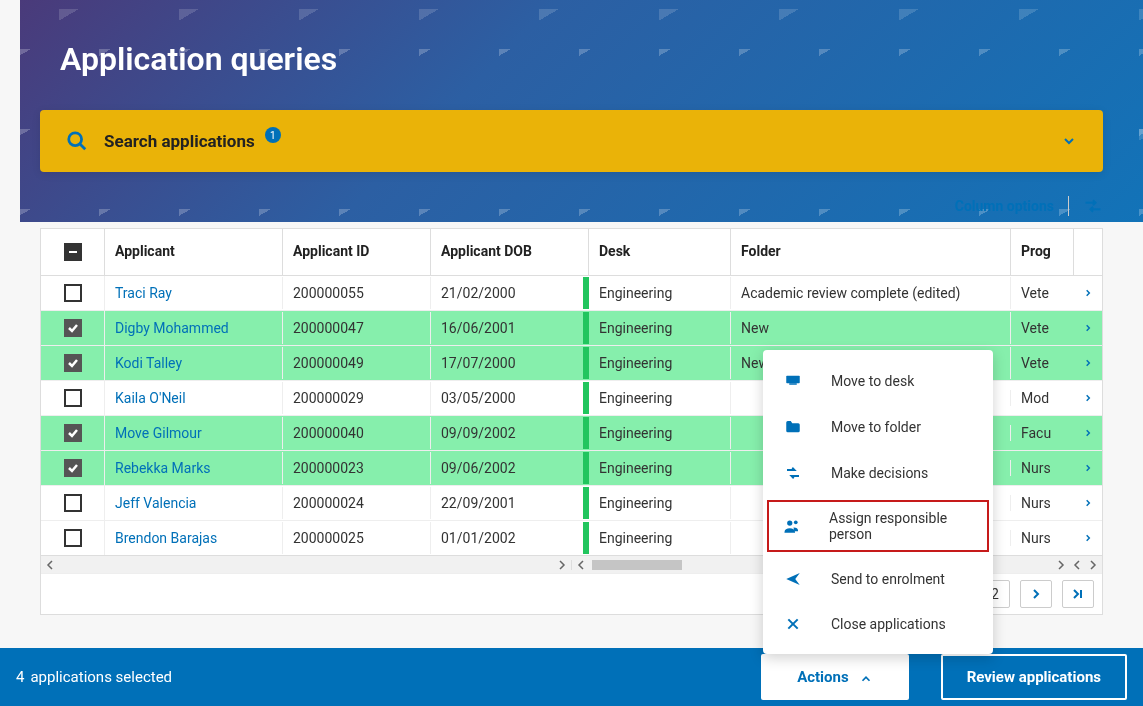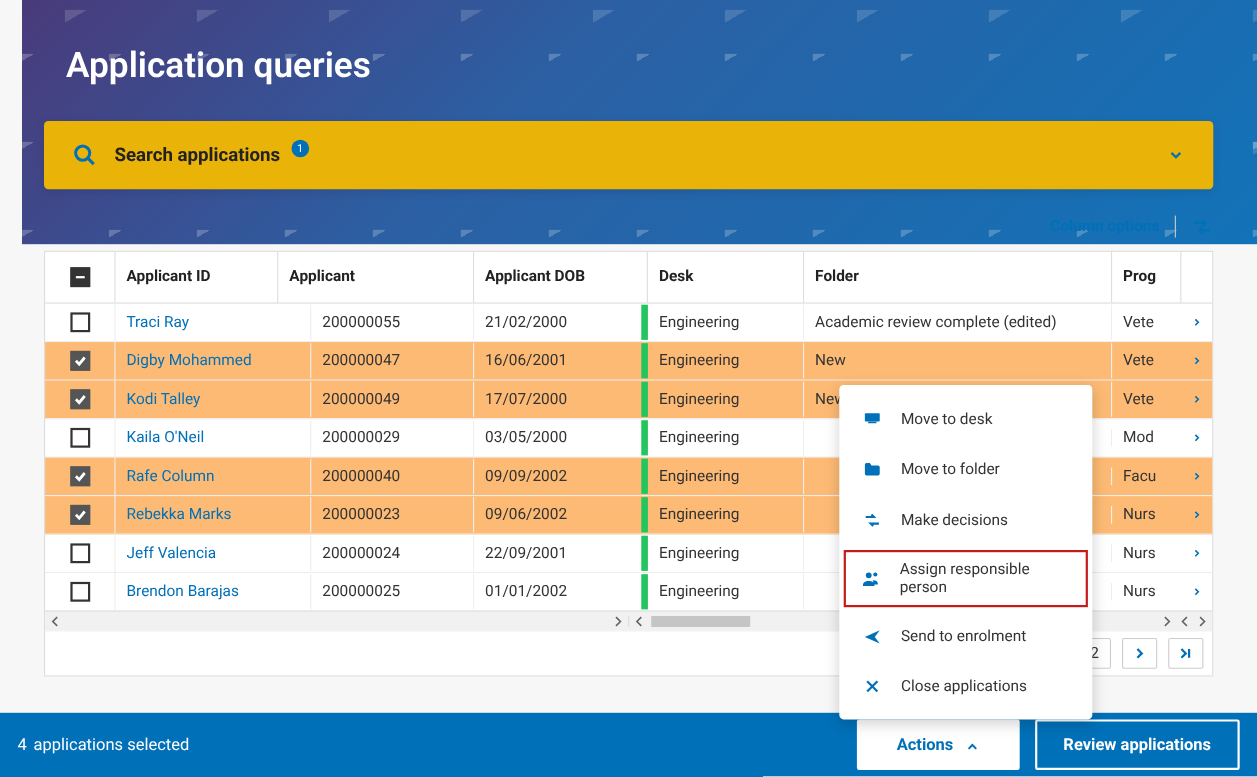--- a/index.html
+++ b/index.html
@@ -96,21 +96,21 @@
     font-size: 14px;
     color: #222;
   }
   .t-row {
     display: flex;
     align-items: center;
     border-bottom: 1px solid #eee;
     min-height: 32px;
     font-size: 14px;
   }
-  .t-row.sel { background: #fdba74; }
+  .t-row.sel { background: #86efac; }
   .t-row:last-child { border-bottom: 0; }
   .col { padding: 8px 10px; overflow: hidden; white-space: nowrap; text-overflow: ellipsis; }
   .t-head .col { padding: 14px 10px; }
   .c-chk { width: 64px; flex: 0 0 64px; display:flex; align-items:center; justify-content:center; border-right: 1px solid #eee; }
   .t-head .c-chk { border-right: 1px solid #ddd; }
   .c-name { flex: 0 0 178px; border-right: 1px solid #eee; }
   .c-id { flex: 0 0 148px; border-right: 1px solid #eee; }
   .c-dob { flex: 0 0 158px; border-right: 6px solid #22c55e; }
   .c-desk { flex: 0 0 142px; border-right: 1px solid #eee; }
   .c-folder { flex: 0 0 280px; border-right: 1px solid #eee; }
@@ -175,39 +175,39 @@
     cursor: pointer;
     margin-left: auto;
     display: flex;
     align-items: flex-end;
     gap: 10px;
   }
   .review-btn {
     border: 2px solid #fff;
     padding: 12px 24px;
     font-weight: 700;
-    margin-left: 14px;
+    margin-left: 32px;
     cursor: pointer;
     border-radius: 2px;
   }
   .actions-menu {
     position: absolute;
     right: 150px;
     bottom: 52px;
     width: 230px;
     background: #fff;
     box-shadow: 0 4px 14px rgba(0,0,0,0.18);
     border-radius: 4px;
     z-index: 50;
     padding: 8px 0;
   }
   .menu-item {
     display: flex;
     align-items: center;
-    gap: 16px;
+    gap: 28px;
     padding: 14px 20px;
     cursor: pointer;
     font-size: 14px;
     color: #333;
   }
   .menu-item .mi-icon { color: #0070b8; width: 20px; display:flex; justify-content:center; }
   .menu-item.highlighted { outline: 2px solid #c61a1a; outline-offset: -6px; }
   svg { display: block; }
 </style>
 </head>
@@ -248,22 +248,22 @@
 
 <div class="table-wrap">
   <div class="t-head">
     <div class="col c-chk">
       <span class="chk indet">
         <svg width="12" height="12" viewBox="0 0 12 12">
             <rect x="2" y="5" width="8" height="2" fill="#fff"></rect>
           </svg>
       </span>
     </div>
+    <div class="col c-name">Applicant</div>
     <div class="col c-id">Applicant ID</div>
-    <div class="col c-name">Applicant</div>
     <div class="col c-dob">Applicant DOB</div>
     <div class="col c-desk">Desk</div>
     <div class="col c-folder">Folder</div>
     <div class="col c-prog">Prog</div>
     <div class="col c-arrow"></div>
   </div>
   <div id="rows-host">
       <div class="t-row">
         <div class="col c-chk">
           <span class="chk "></span>
@@ -337,21 +337,21 @@
         </div>
       </div>
       <div class="t-row sel">
         <div class="col c-chk">
           <span class="chk checked">
             <svg width="12" height="12" viewBox="0 0 12 12" fill="none" stroke="#fff" stroke-width="2.5">
               <polyline points="2 6 5 9 10 3"></polyline>
             </svg>
           </span>
         </div>
-        <div class="col c-name"><span class="applicant-link">Rafe Column</span></div>
+        <div class="col c-name"><span class="applicant-link">Move Gilmour</span></div>
         <div class="col c-id">200000040</div>
         <div class="col c-dob">09/09/2002</div>
         <div class="col c-desk">Engineering</div>
         <div class="col c-folder"></div>
         <div class="col c-prog">Facu</div>
         <div class="col c-arrow">
           <svg width="12" height="12" viewBox="0 0 12 12" fill="none" stroke="currentColor" stroke-width="2.2">
             <polyline points="4 2 8 6 4 10"></polyline>
           </svg>
         </div>

